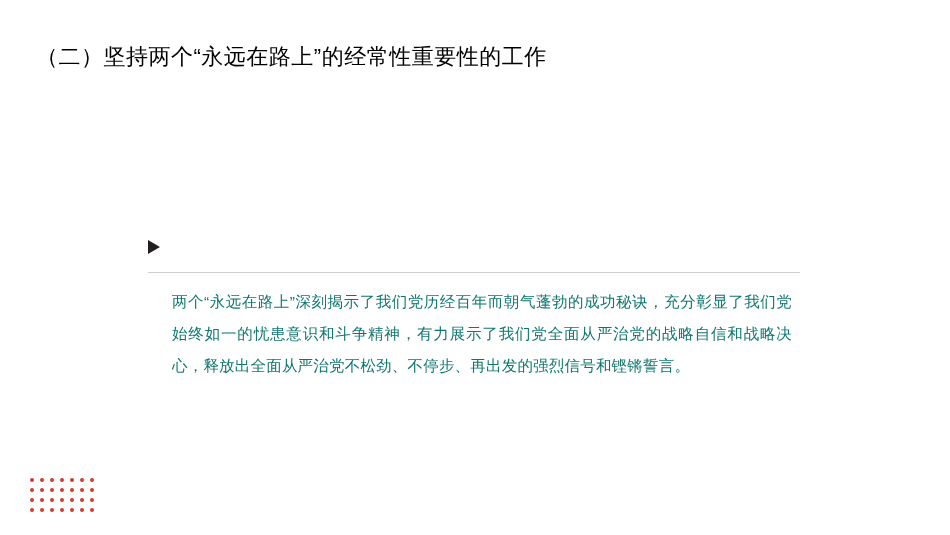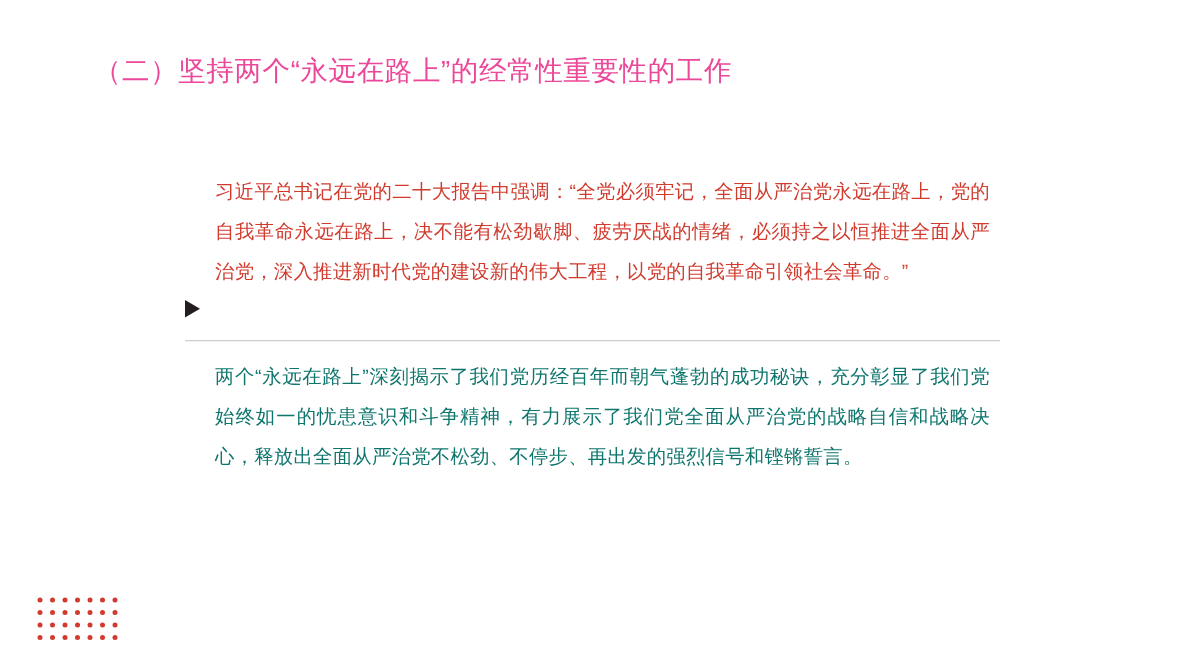--- a/index.html
+++ b/index.html
@@ -19,25 +19,24 @@
     width: 950px;
     height: 535px;
     background: #ffffff;
   }
   .slide-title {
     position: absolute;
     left: 36px;
     top: 40px;
     font-size: 22px;
     line-height: 34px;
-    color: #ec4899;
+    color: #000000;
     letter-spacing: 0.5px;
     font-weight: 500;
     white-space: nowrap;
-    margin-left: 39px;
   }
   .quote-block {
     position: absolute;
     left: 172px;
     top: 138px;
     width: 620px;
   }
   .quote-text {
     font-size: 15.5px;
     line-height: 32px;
@@ -92,23 +91,20 @@
     background: #d13b2e;
   }
 </style>
 </head>
 <body>
 
 <div class="slide">
 
   <div class="slide-title">（二）坚持两个“永远在路上”的经常性重要性的工作</div>
 
-  <div class="quote-block">
-    <div class="quote-text">习近平总书记在党的二十大报告中强调：“全党必须牢记，全面从严治党永远在路上，党的自我革命永远在路上，决不能有松劲歇脚、疲劳厌战的情绪，必须持之以恒推进全面从严治党，深入推进新时代党的建设新的伟大工程，以党的自我革命引领社会革命。”</div>
-  </div>
 
   <div class="marker"></div>
 
   <div class="divider"></div>
 
   <div class="body-block">
     <div class="body-text">两个“永远在路上”深刻揭示了我们党历经百年而朝气蓬勃的成功秘诀，充分彰显了我们党始终如一的忧患意识和斗争精神，有力展示了我们党全面从严治党的战略自信和战略决心，释放出全面从严治党不松劲、不停步、再出发的强烈信号和铿锵誓言。</div>
   </div>
 
   <div class="dot-grid">

